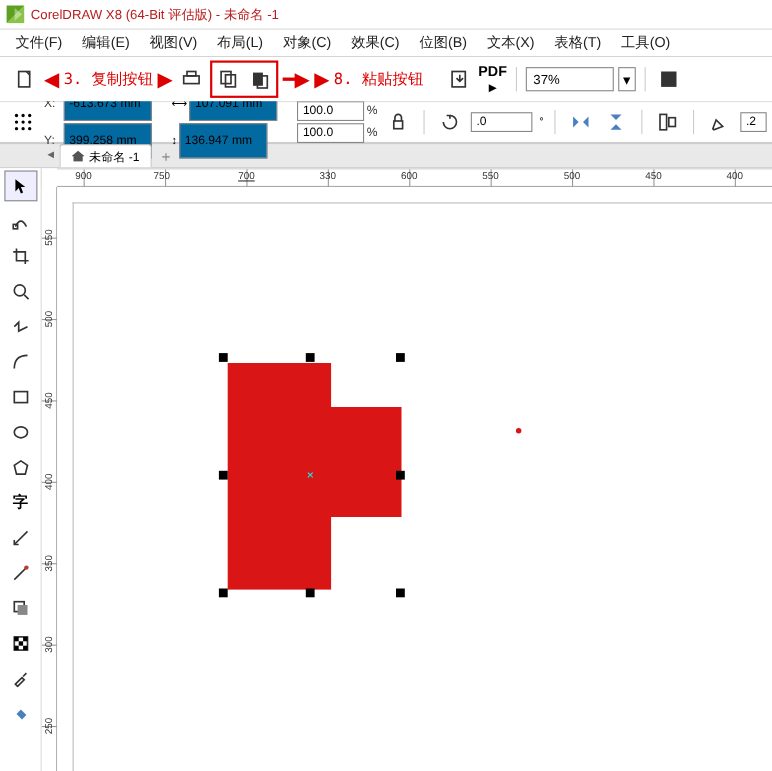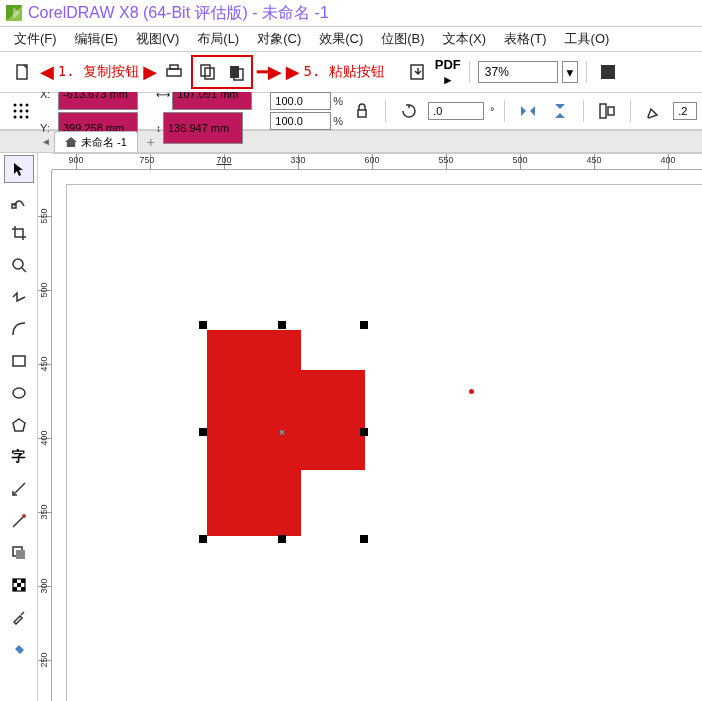--- a/index.html
+++ b/index.html
@@ -1,40 +1,40 @@
 <!DOCTYPE html>
 <html><head>
 <meta charset="utf-8">
 <style>
 * { margin: 0; padding: 0; box-sizing: border-box; font-family: "Microsoft YaHei", sans-serif; }
 body { width: 702px; height: 701px; background: #fff; overflow: hidden; font-size: 12px; }
 
 .titlebar { height: 26px; background: #fff; display: flex; align-items: center; padding-left: 6px; gap: 6px; }
 .app-logo { width: 16px; height: 16px; background: linear-gradient(135deg, #5ea020 50%, #8bc34a 50%); position: relative; }
 .app-logo::after { content: ""; position: absolute; inset: 2px 2px 2px 7px; background: #fff; clip-path: polygon(0 0, 100% 50%, 0 100%); opacity: .4; }
-.title-text { color: #8b5cf6; font-size: 16px; text-align: right; }
+.title-text { color: #b91c1c; font-size: 12px; text-align: right; }
 
 .sep { height: 1px; background: #d0d0d0; }
 
 .menubar { height: 24px; display: flex; align-items: center; gap: 18px; padding-left: 14px; background: #fff; }
 .menubar span { color: #222; font-size: 13px; }
 
 .toolbar1 { height: 40px; display: flex; align-items: center; padding-left: 10px; gap: 4px; background: #fff; position: relative; }
 .tb-btn { width: 26px; height: 26px; border: none; background: transparent; display: flex; align-items: center; justify-content: center; cursor: pointer; }
 .tb-sep { width: 1px; height: 22px; background: #ccc; margin: 0 4px; }
 
 .red-arrow { color: #d00; font-size: 18px; line-height: 1; }
 .anno-text { color: #d00; font-size: 14px; font-family: monospace; }
 .red-box { border: 2px solid #d00; padding: 2px; display: flex; gap: 2px; }
 
 .zoom-select { width: 80px; height: 22px; border: 1px solid #888; font-size: 12px; padding-left: 6px; }
 
 .propbar { height: 36px; display: flex; align-items: center; padding-left: 8px; gap: 6px; background: #fff; }
 .xy-label { width: 16px; color: #333; font-size: 11px; }
-.num-input { width: 80px; height: 32px; border: 1px solid #888; font-size: 11px; padding-left: 4px; background: #be185d; }
+.num-input { width: 80px; height: 32px; border: 1px solid #888; font-size: 11px; padding-left: 4px; background: #0369a1; }
 .num-input-sm { width: 61px; height: 18px; border: 1px solid #888; font-size: 11px; padding-left: 4px; background: #fff; }
 .pct { font-size: 11px; color: #333; }
 .stack { display: flex; flex-direction: column; gap: 2px; }
 .row { display: flex; align-items: center; gap: 2px; }
 
 .tabbar { height: 23px; display: flex; align-items: center; background: #e9e9e9; border-top: 1px solid #ccc; border-bottom: 1px solid #ccc; padding-left: 38px; }
 .tab-arrow { width: 16px; text-align: center; color: #666; font-size: 10px; }
 .tab { height: 21px; display: flex; align-items: center; gap: 4px; padding: 0 10px; background: #fff; border: 1px solid #bbb; border-bottom: none; border-radius: 3px 3px 0 0; font-size: 11px; }
 .home-icon { width: 12px; height: 10px; background: #555; clip-path: polygon(50% 0, 100% 50%, 85% 50%, 85% 100%, 15% 100%, 15% 50%, 0 50%); }
 .tab-add { width: 18px; height: 18px; display: flex; align-items: center; justify-content: center; color: #888; margin-left: 4px; font-size: 14px; }
@@ -90,21 +90,21 @@
 <div class="sep"></div>
 
 <div class="toolbar1">
   <button class="tb-btn">
     <svg width="18" height="18">
         <rect x="3" y="2" width="10" height="14" class="icon-line"></rect>
         <path d="M10 2 L13 5" class="icon-line"></path>
       </svg>
   </button>
   <span class="red-arrow">◀</span>
-  <span class="anno-text">1. 复制按钮</span>
+  <span class="anno-text">3. 复制按钮</span>
   <span class="red-arrow">▶</span>
   <button class="tb-btn">
     <svg width="18" height="18">
         <rect x="2" y="6" width="14" height="7" class="icon-line"></rect>
         <rect x="5" y="2" width="8" height="4" class="icon-line"></rect>
       </svg>
   </button>
   <div class="red-box">
     <button class="tb-btn">
       <svg width="18" height="18">
@@ -114,21 +114,21 @@
     </button>
     <button class="tb-btn">
       <svg width="18" height="18">
           <rect x="3" y="3" width="9" height="12" fill="#333"></rect>
           <rect x="7" y="6" width="9" height="11" class="icon-line" fill="#fff"></rect>
         </svg>
     </button>
   </div>
   <span class="red-arrow" style="transform:scaleX(-1)">◀━</span>
   <span class="red-arrow">▶</span>
-  <span class="anno-text">5. 粘贴按钮</span>
+  <span class="anno-text">8. 粘贴按钮</span>
   <div style="width:12px"></div>
   <button class="tb-btn">
     <svg width="18" height="18">
         <rect x="2" y="2" width="12" height="14" class="icon-line"></rect>
         <path d="M9 5 L9 11 M6 8 L9 11 L12 8" class="icon-line"></path>
       </svg>
   </button>
   <button class="tb-btn">
     <span style="font-size:13px;font-weight:bold">PDF<br>▸</span>
   </button>

